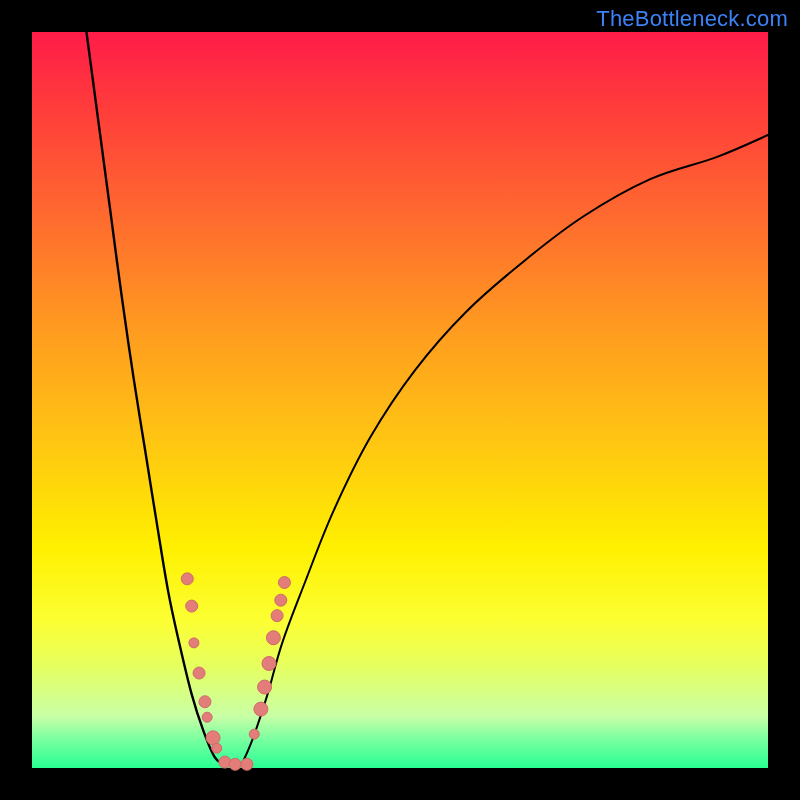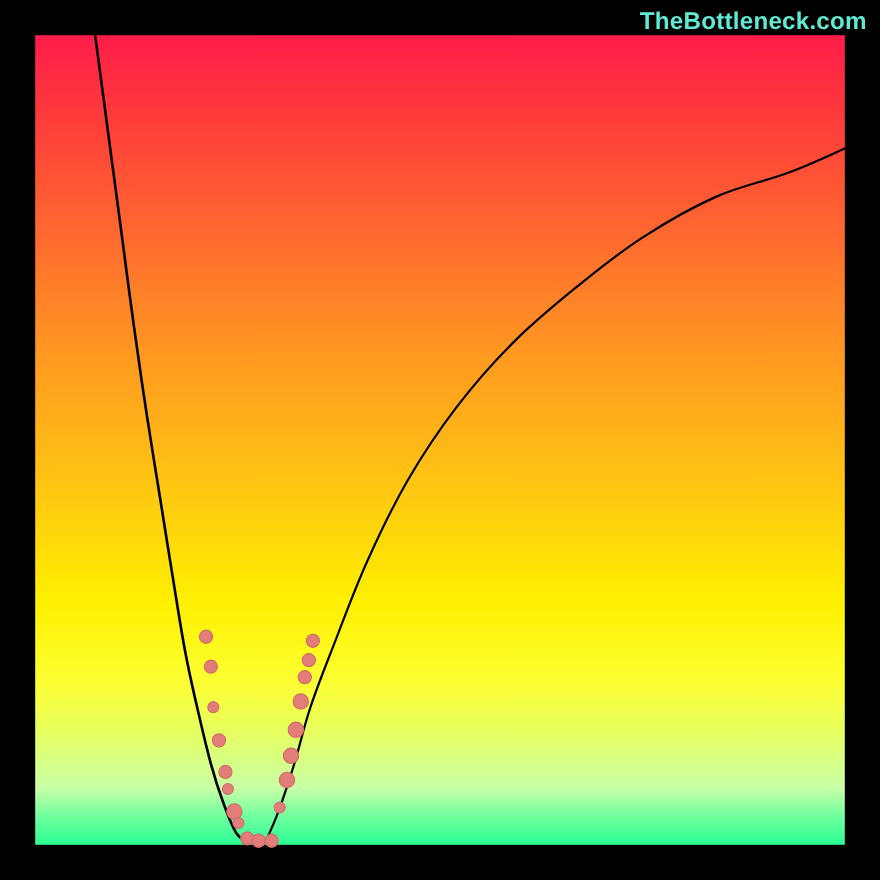--- a/index.html
+++ b/index.html
@@ -35,23 +35,23 @@
       #fcff33 80%,
       #e6ff5e 86%,
       #c8ffa6 93%,
       #7cffa0 96%,
       #29ff94 100%);
   }
   .watermark {
     position: absolute;
     top: 6px;
     right: 12px;
-    color: #5eead4;
+    color: #3b82f6;
     font-size: 22px;
-    font-weight: 700;
+    font-weight: 400;
     letter-spacing: 0.2px;
     user-select: none;
   }
   svg.curves {
     position: absolute;
     left: 0;
     top: 0;
     width: 736px;
     height: 736px;
     overflow: visible;

